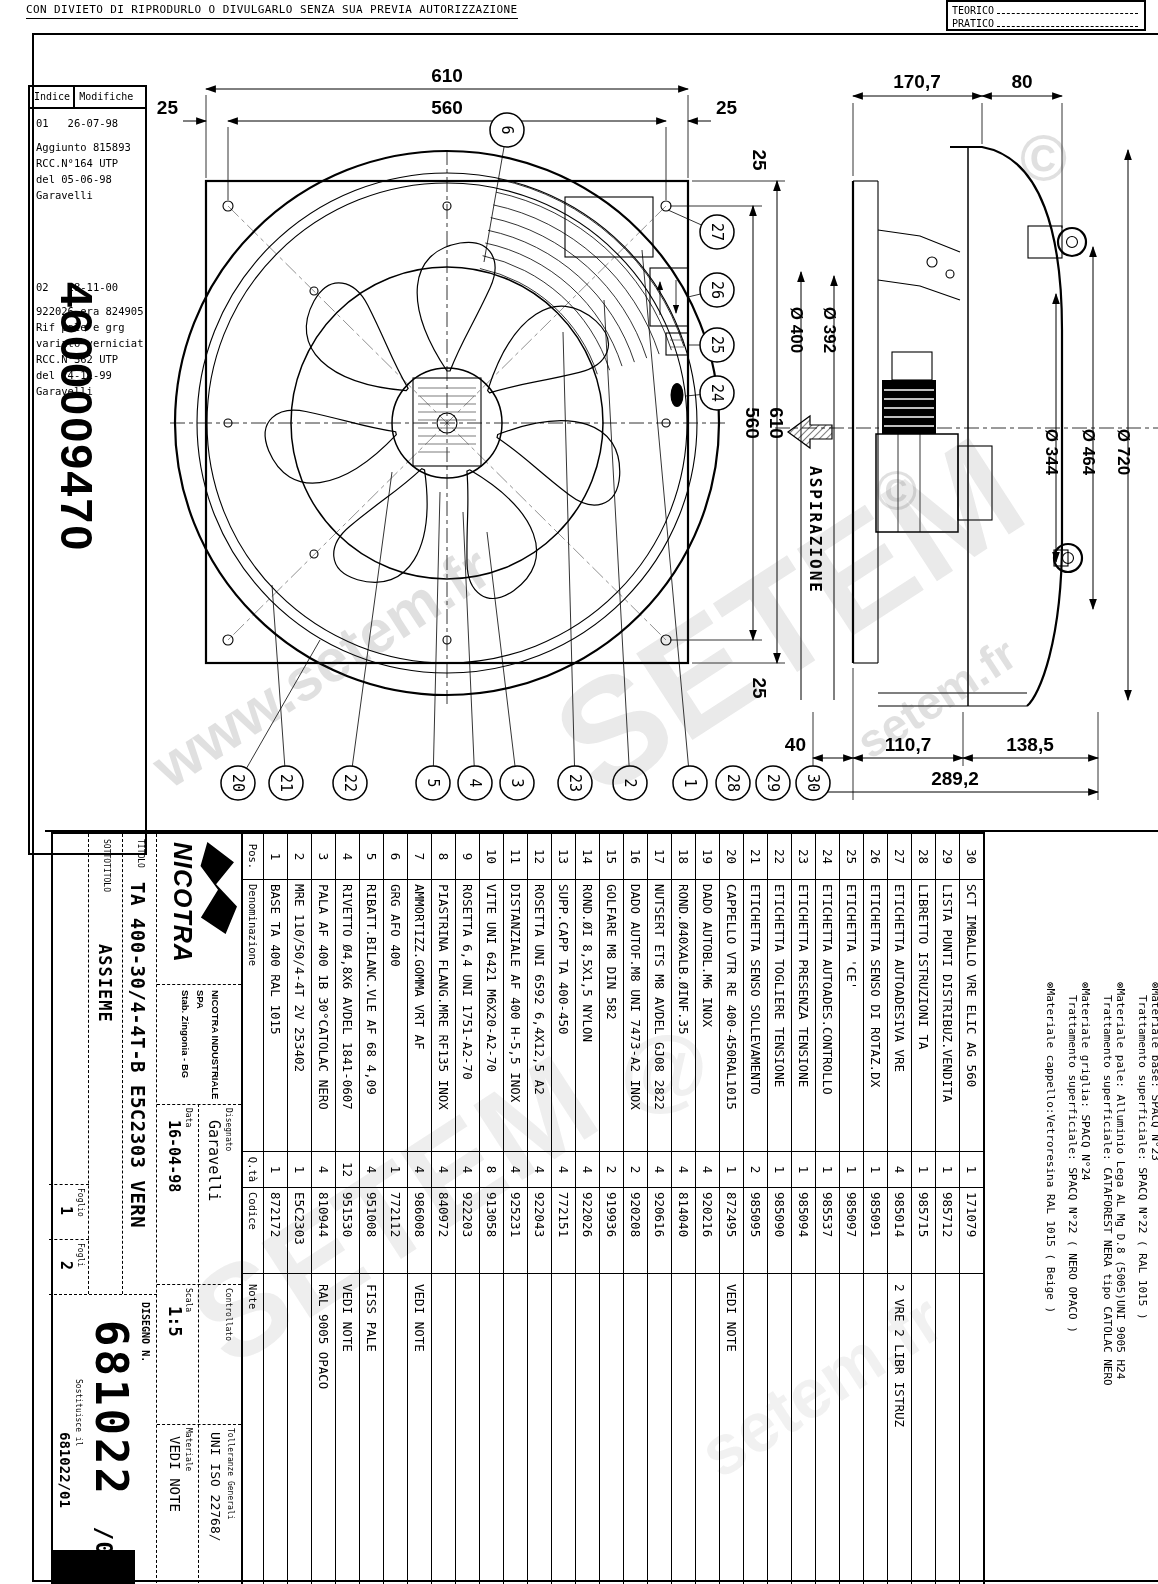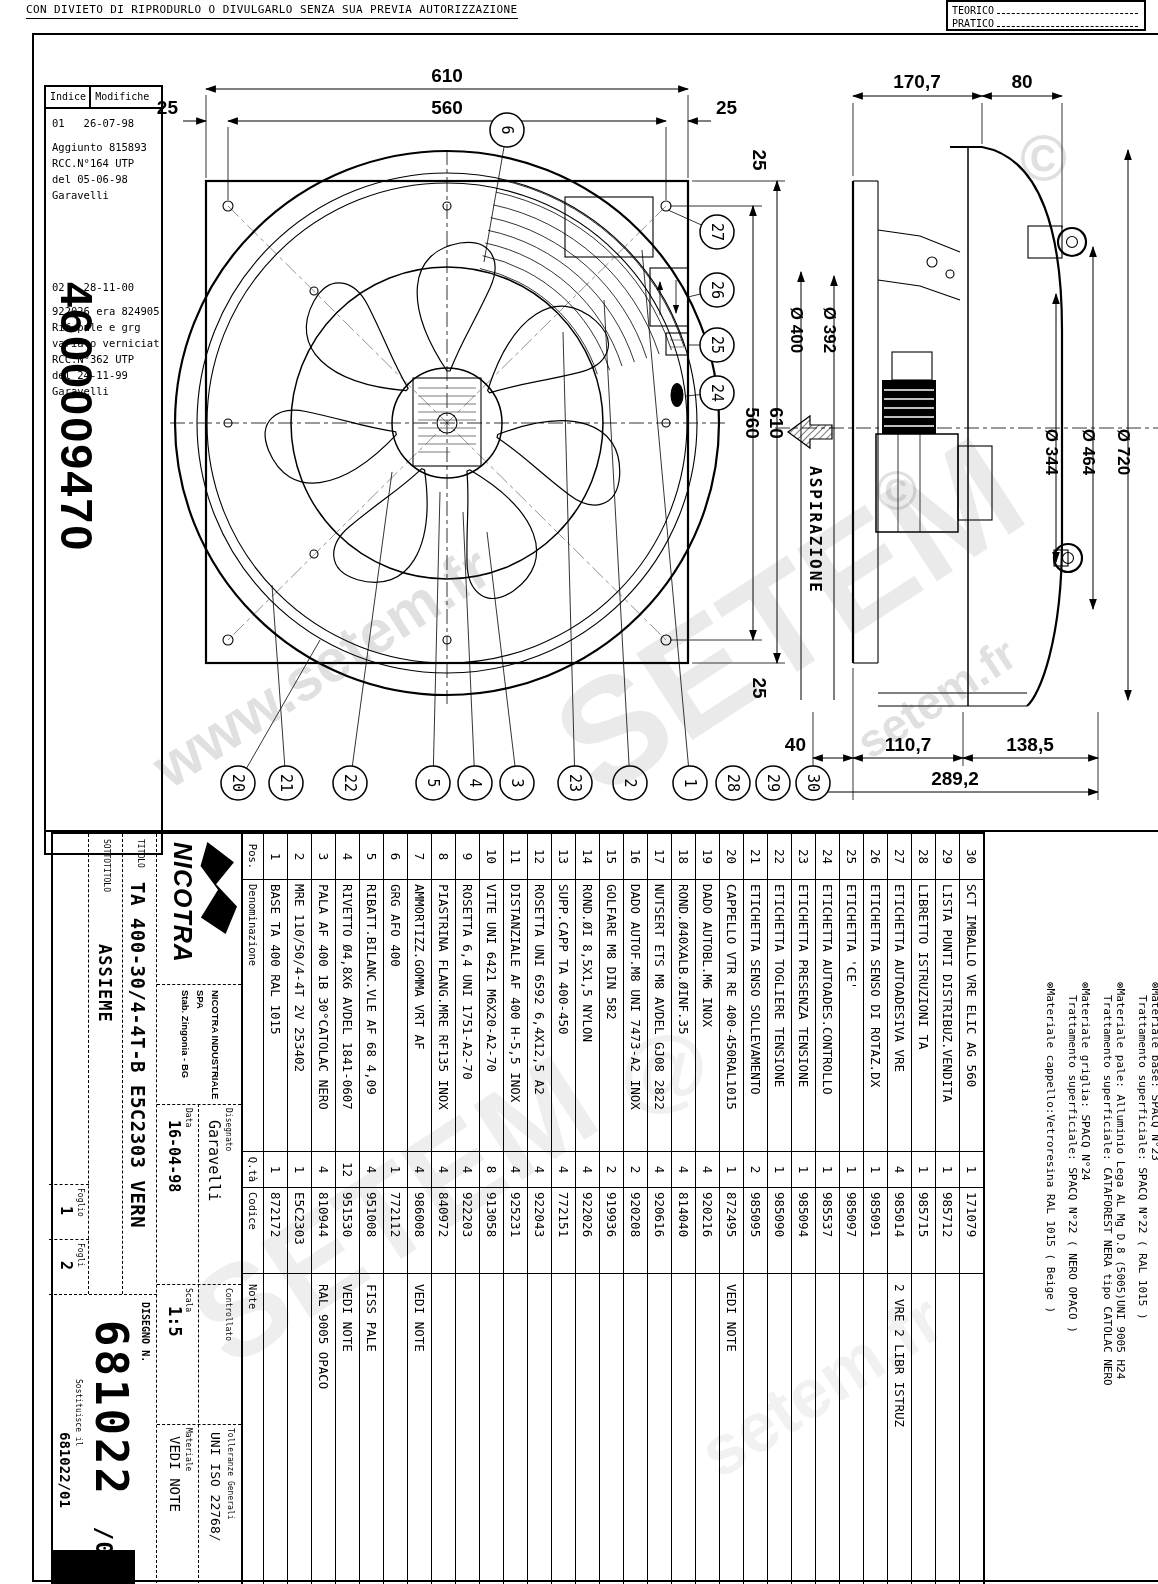--- a/index.html
+++ b/index.html
@@ -8,21 +8,21 @@
   #sheet{position:absolute;inset:0;margin-left:20px;}
   
   .disclaimer{position:absolute;left:6px;top:3px;font-size:11px;letter-spacing:.4px;border-bottom:1.5px solid #000;padding-bottom:2px;white-space:nowrap;}
   .tp-box{position:absolute;left:926px;top:0;width:200px;height:31px;border:2px solid #000;padding:1px 4px;font-size:10px;}
   .tp-row{display:flex;align-items:flex-end;height:13px;}
   .tp-row .lbl{flex:0 0 auto;}
   .tp-row .dash{flex:1;border-bottom:1.5px dashed #000;margin:0 2px 2px 3px;}
   
   .frame{position:absolute;left:12px;top:33px;width:1136px;height:1549px;border:2.5px solid #000;}
   
-  .rev-box{position:absolute;left:24px;top:85px;width:119px;height:770px;border:2px solid #000;font-size:10.5px;}
+  .rev-box{position:absolute;left:8px;top:85px;width:119px;height:770px;border:2px solid #000;font-size:10.5px;}
   .rev-head-row{display:flex;border-bottom:2.5px solid #000;height:22px;}
   .rev-head-row div{padding:4px 3px 0 4px;font-size:10px;}
   .rev-head-row div:first-child{border-right:2px solid #000;flex:0 0 44px;}
   .rev-entry{padding:8px 4px 0 6px;}
   .rev-entry .rev-head{margin-bottom:10px;white-space:pre;}
   .rev-entry .rev-line{line-height:16px;white-space:nowrap;}
   .rev-entry + .rev-entry{margin-top:70px;}
   
   .bignum{position:absolute;left:82px;top:282px;width:330px;height:52px;transform-origin:0 0;transform:rotate(90deg);
     font-family:"Liberation Sans",sans-serif;font-weight:bold;font-size:45px;letter-spacing:2px;}

